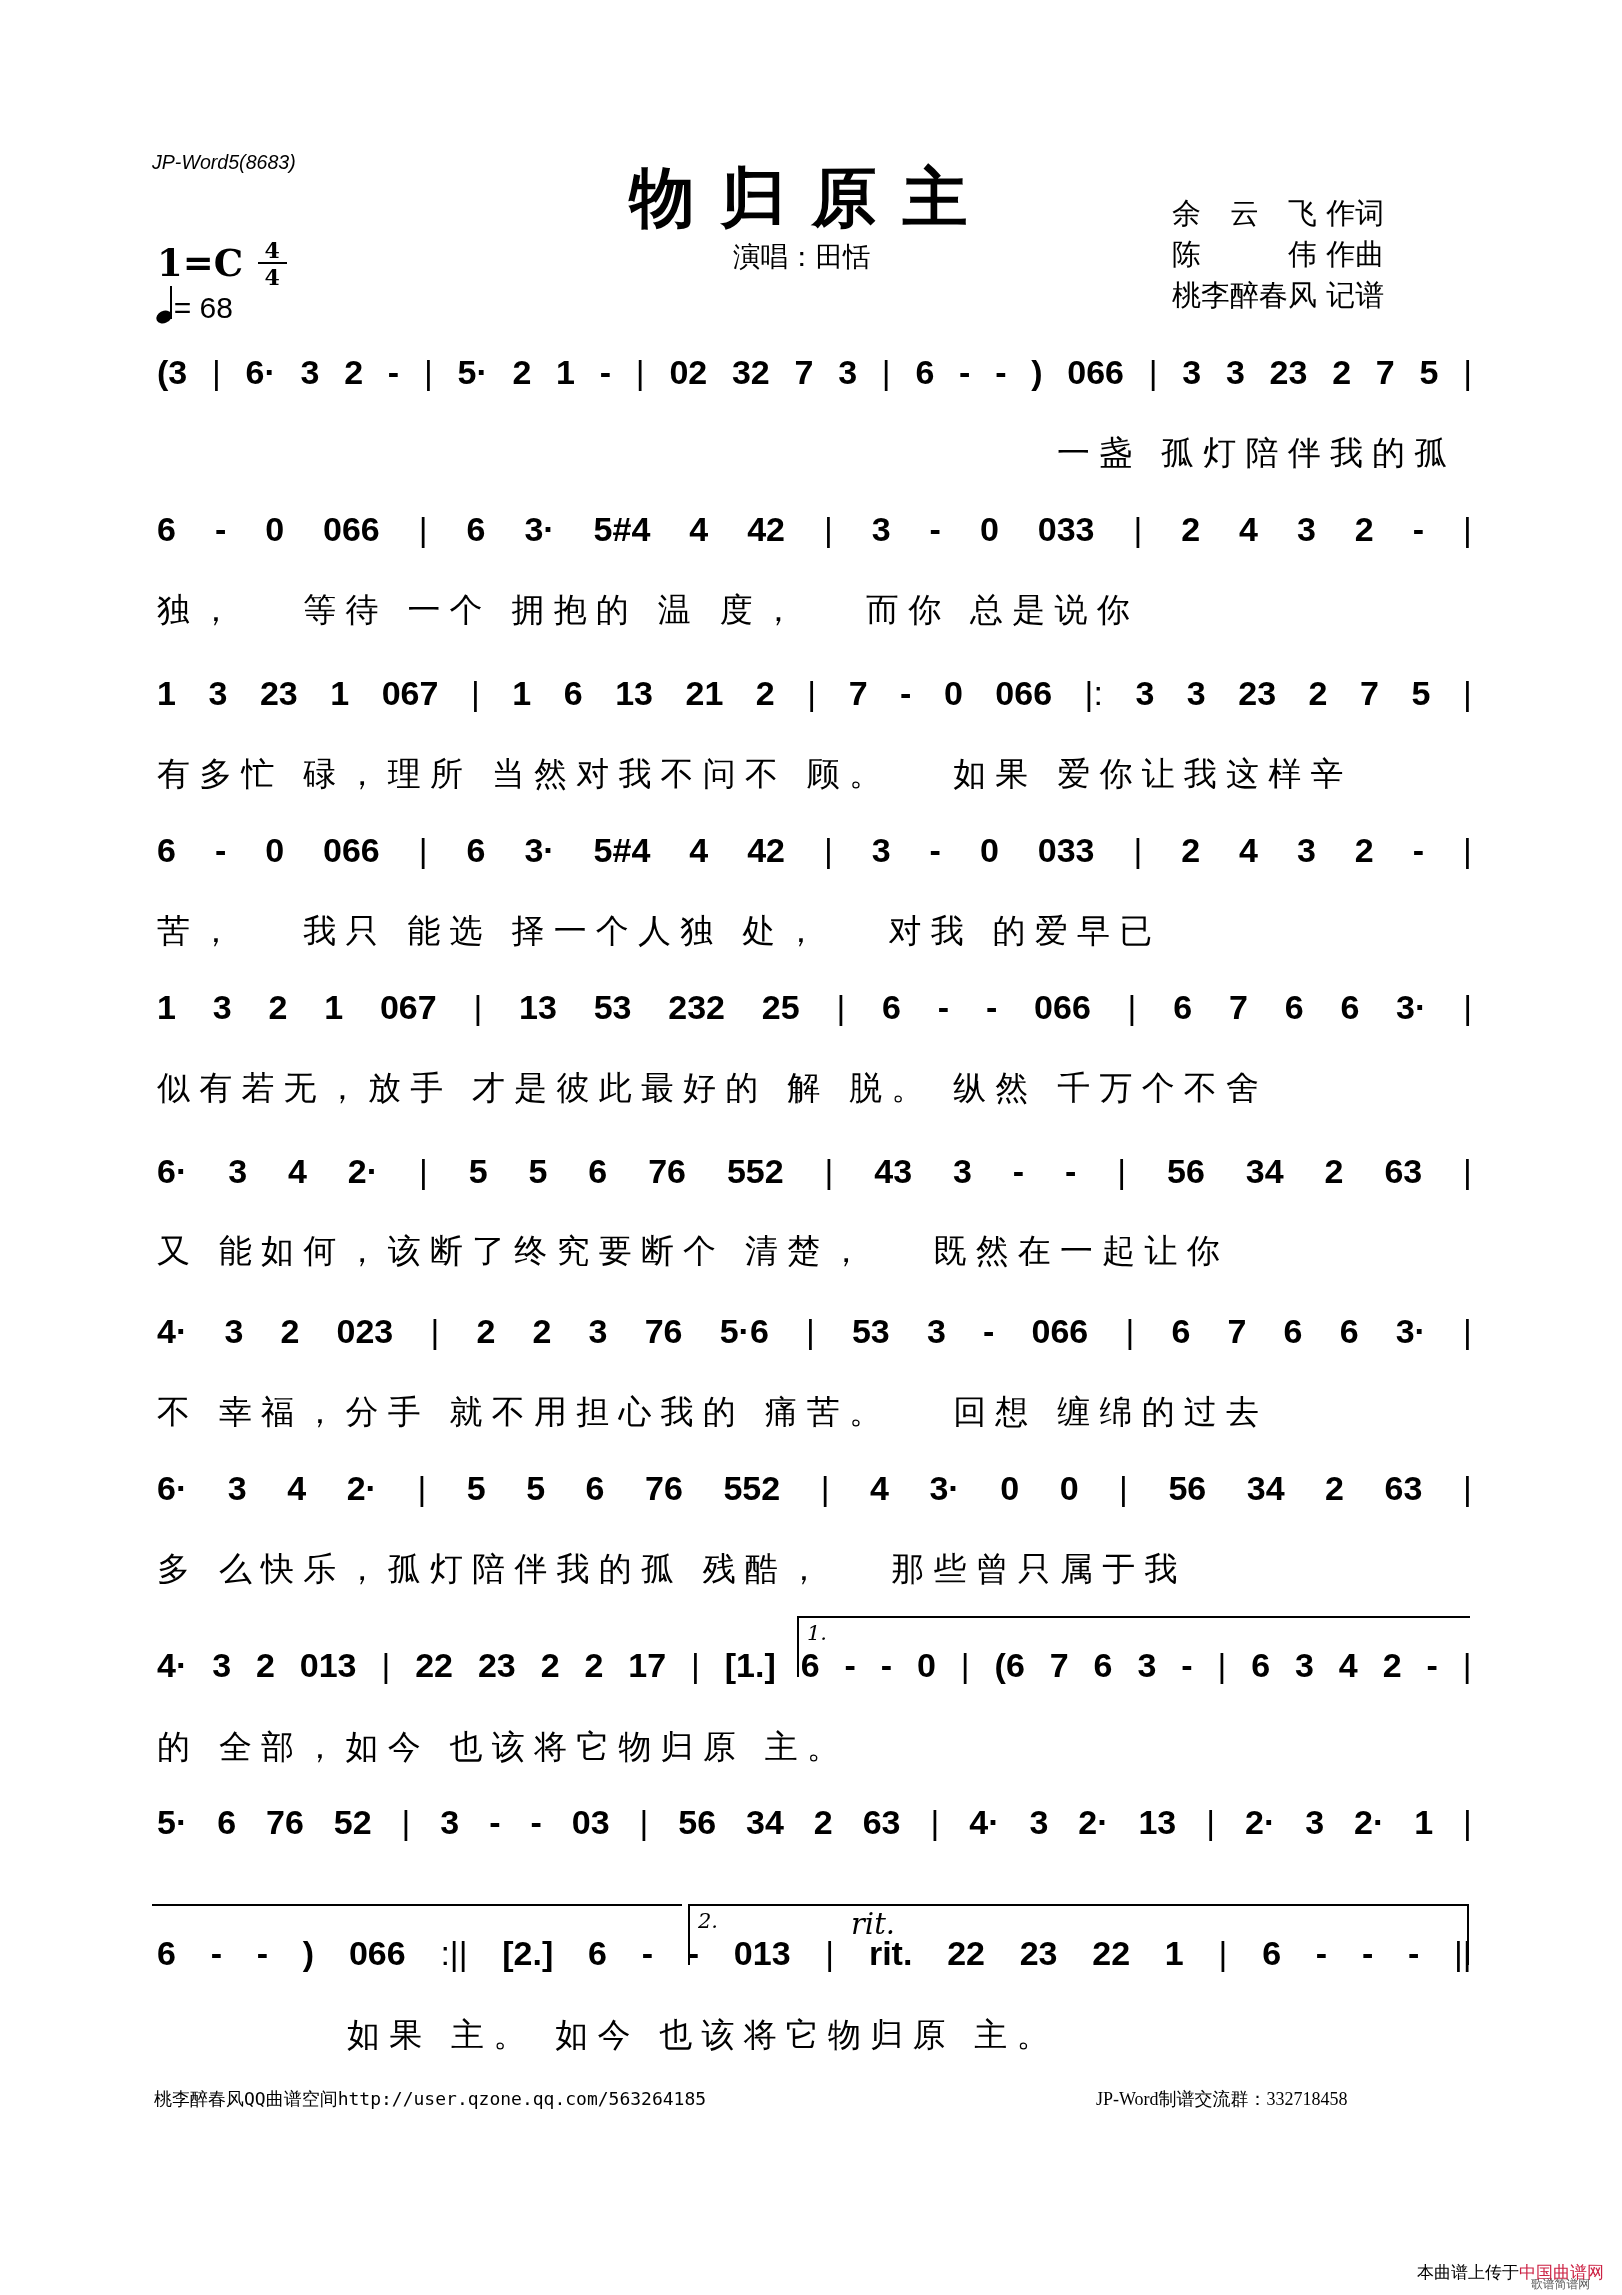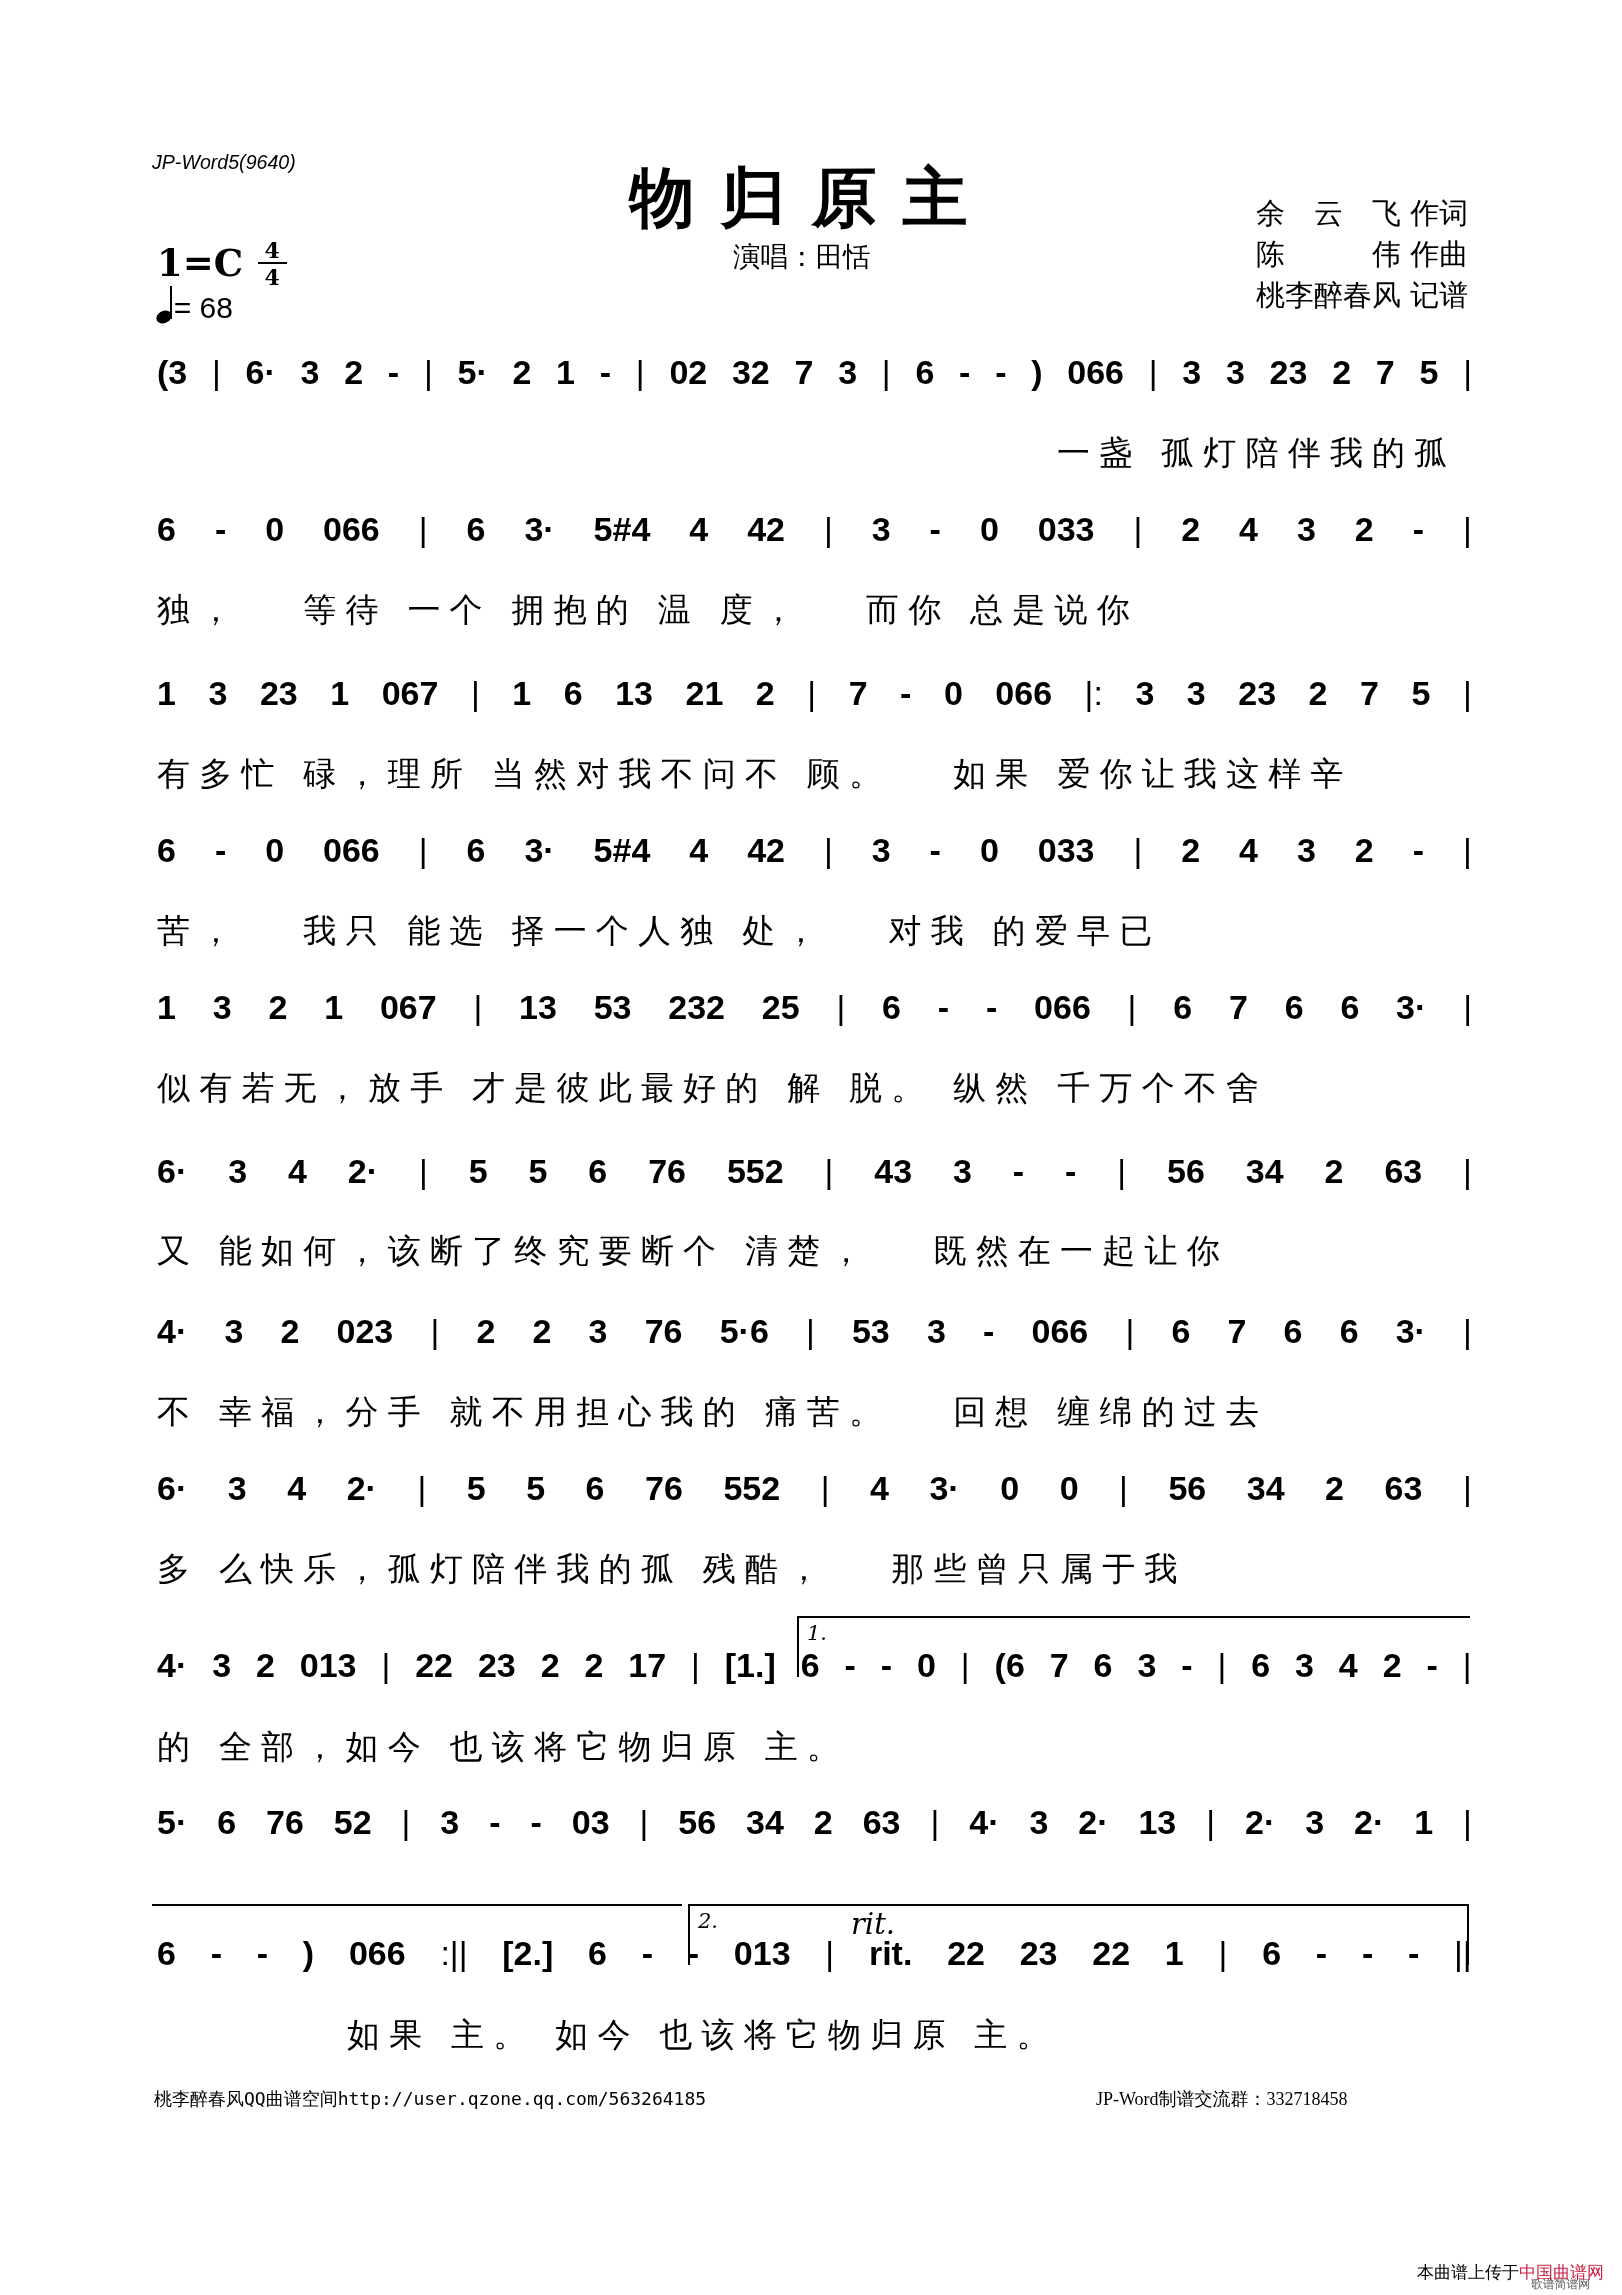--- a/index.html
+++ b/index.html
@@ -1,41 +1,41 @@
 <!DOCTYPE html>
 <html style="font-size:10.5px"><head>
 <meta charset="utf-8">
 <style>
   html,body{margin:0;padding:0;background:#fff;}
   body{width:1623px;height:2295px;position:relative;overflow:hidden;font-family:"Liberation Sans","DejaVu Sans",sans-serif;color:#000;}
   .abs{position:absolute;}
   .jpword{left:152px;top:151px;font-size:19.6px;font-style:italic;}
   .title{left:0;width:1623px;top:154px;text-align:center;font-family:"DejaVu Serif",serif;font-weight:bold;font-size:65px;letter-spacing:26px;}
   .singer{left:733px;top:239px;font-size:27.5px;font-family:Liberation Sans, sans-serif;}
-  .credits{left:1256px;top:193px;font-size:29px;font-family:"DejaVu Sans",sans-serif;line-height:41px;}
+  .credits{left:1172px;top:193px;font-size:29px;font-family:"DejaVu Sans",sans-serif;line-height:41px;}
   .credits div{white-space:pre;}
   .key{left:157px;top:239px;font-family:"DejaVu Serif",serif;font-weight:bold;font-size:37px;display:flex;align-items:center;}
   .frac{display:inline-flex;flex-direction:column;align-items:center;margin-left:14.4px;font-size:22px;line-height:22px;}
   .frac .bar{width:29px;height:2px;background:#000;margin:1.3px 0;}
   .tempo{left:156px;top:291px;font-size:30px;display:flex;align-items:center;}
   .tempo .notehead{display:inline-block;width:15.7px;height:11.8px;background:#000;border-radius:50%;transform:rotate(-25deg);position:relative;top:9.2px;}
   .tempo .stem{display:inline-block;width:2px;height:33px;background:#000;position:relative;left:-2px;top:-5.2px;}
   .lyric-seg{position:absolute;white-space:pre;letter-spacing:9.2px;margin-top:20px;}
   .volta{position:absolute;border-top:2.6px solid #000;border-left:2px solid #000;height:59px;}
   .volta .num{position:absolute;left:7.9px;top:2.6px;font-style:italic;font-size:21px;font-family:"DejaVu Serif",serif;}
   .rit{position:absolute;font-style:italic;font-size:29px;font-family:"DejaVu Serif",serif;}
   .footer{position:absolute;top:2087px;font-size:18px;font-family:"DejaVu Sans Mono",monospace;}
   .wm{position:absolute;left:1417px;top:2261px;font-size:17px;}
   .wm2{position:absolute;left:1531px;top:2277px;font-size:11.8px;color:#555;}
   .wm .brand{color:#c24;}
 </style>
 </head>
 <body>
 
-<div class="abs jpword">JP-Word5(9640)</div>
+<div class="abs jpword">JP-Word5(8683)</div>
 <div class="abs title">物归原主</div>
 <div class="abs singer">演唱：田恬</div>
 <div class="abs credits">
   <div>余　云　飞 作词</div>
   <div>陈　　　伟 作曲</div>
   <div>桃李醉春风 记谱</div>
 </div>
 <div class="abs key">
   <span>1=C</span>
   <span class="frac">

